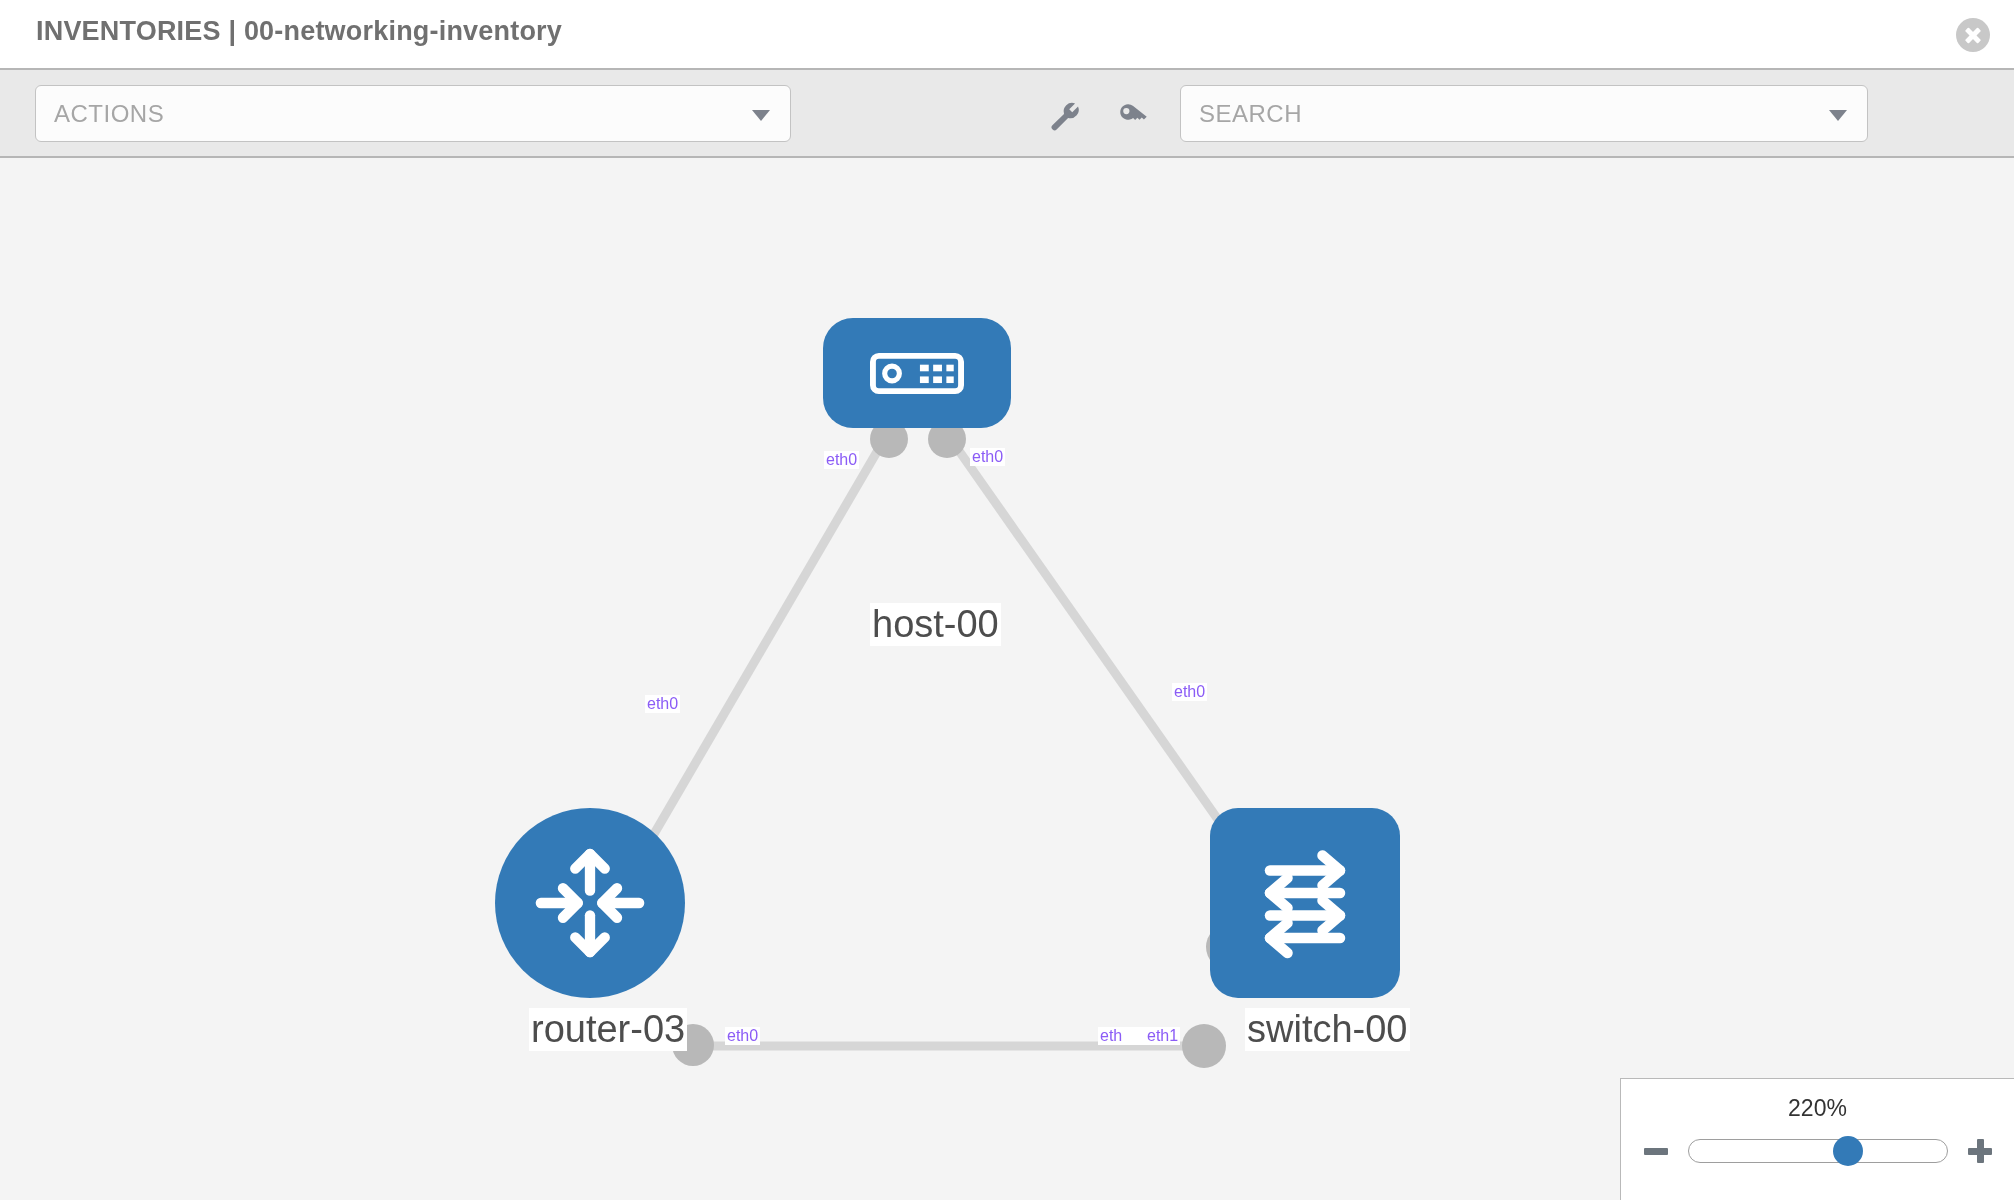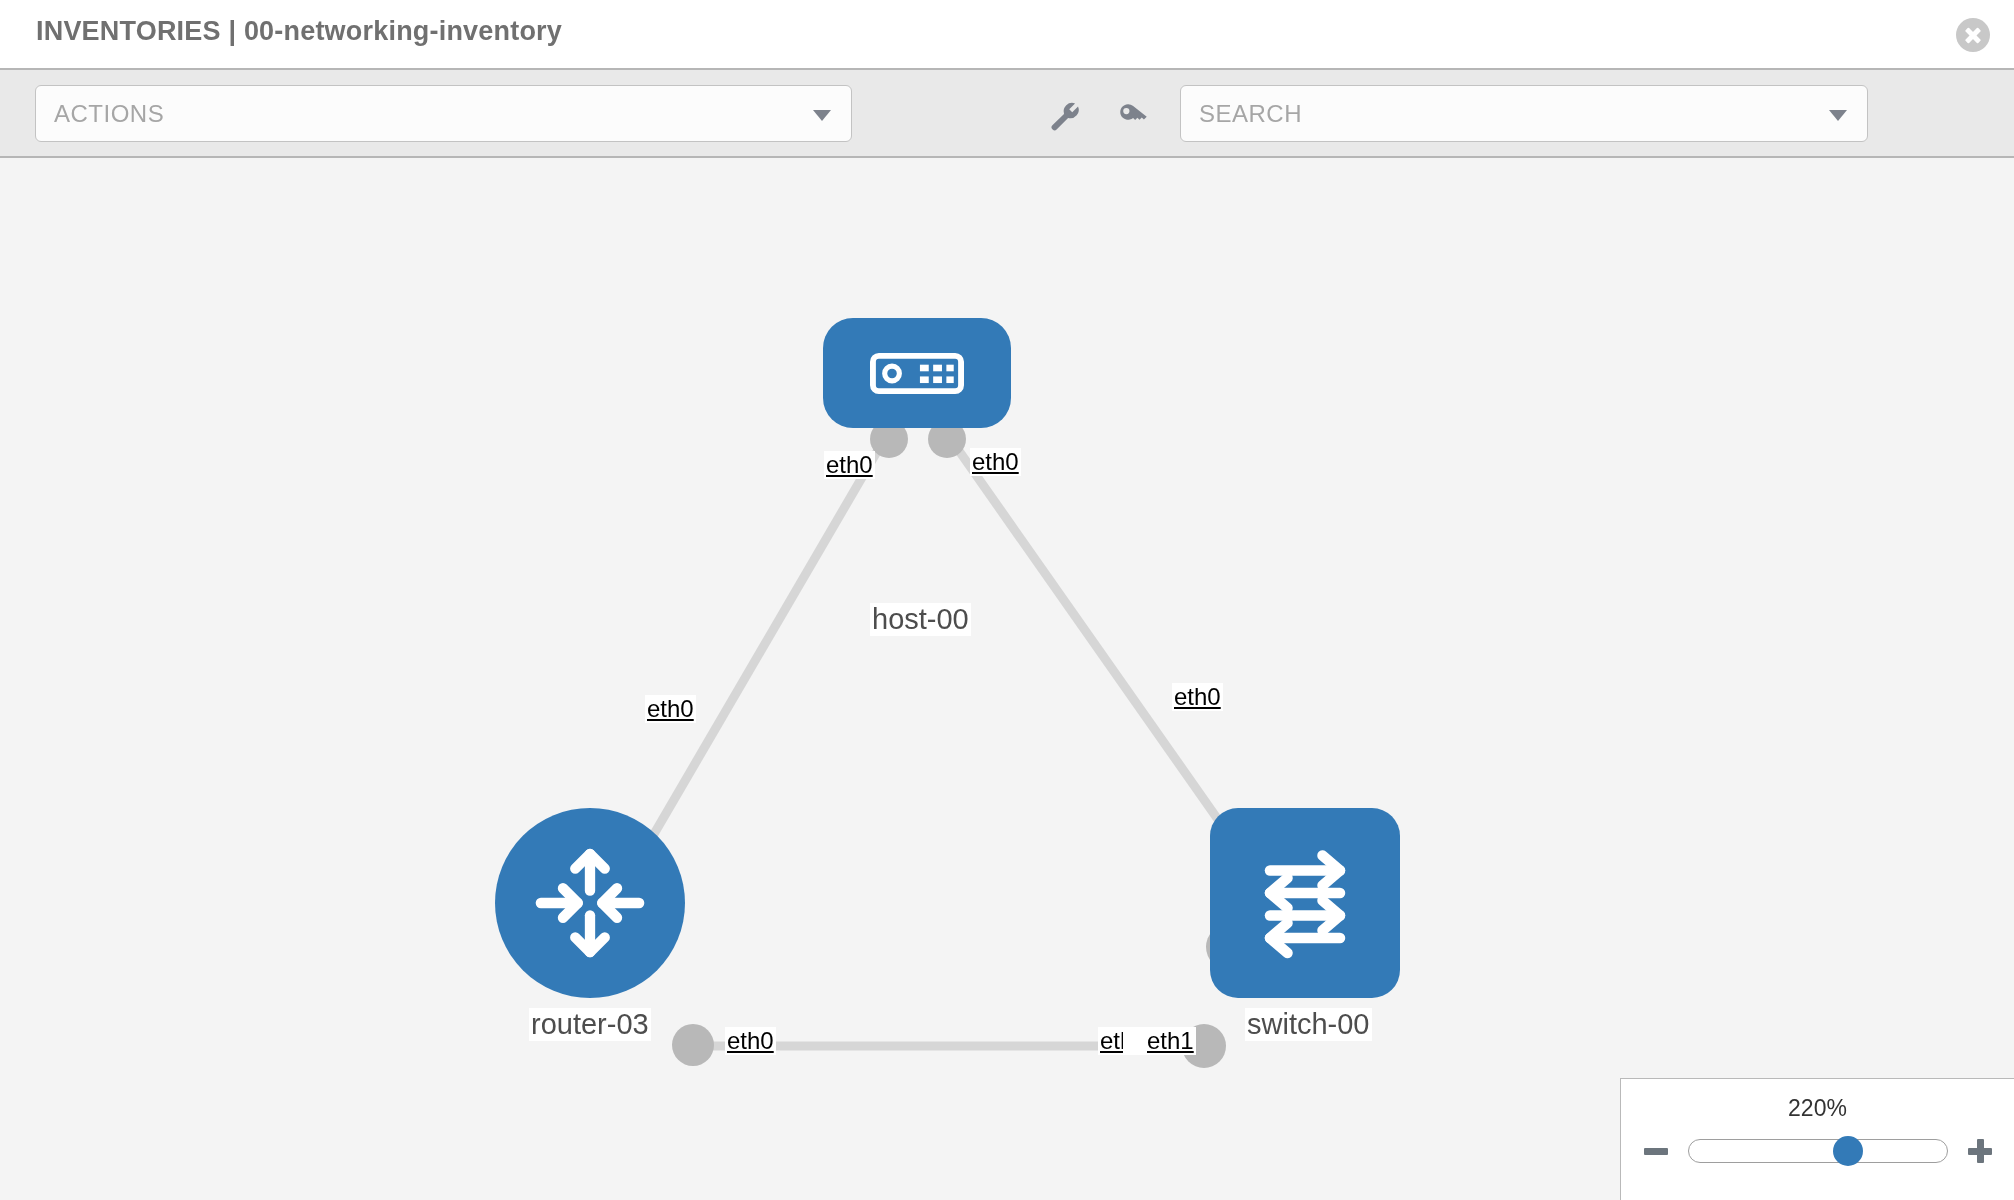--- a/index.html
+++ b/index.html
@@ -46,21 +46,21 @@
     background: #e9e9e9;
     border-top: 2px solid #b6b6b6;
     border-bottom: 2px solid #b6b6b6;
   }
   .field {
     position: absolute; top: 15px; height: 57px;
     background: #fcfcfc;
     border: 1px solid #c3c3c3;
     border-radius: 6px;
   }
-  #actions-select { left: 35px; width: 817px; }
+  #actions-select { left: 35px; width: 756px; }
   #search-select  { left: 1180px; width: 688px; }
   .field .ftext {
     position: absolute; left: 18px; top: 50%;
     transform: translateY(-50%);
     font-size: 24px; color: #a6a6a6;
     letter-spacing: 0.5px;
     white-space: nowrap;
   }
   .caret {
     position: absolute; right: 20px; top: 50%;
@@ -97,44 +97,43 @@
   }
   #host-node  { left: 823px; top: 160px; }
   #host-node .node-shape { width: 188px; height: 110px; border-radius: 30px; }
   #router-node { left: 495px; top: 650px; }
   #router-node .node-shape { width: 190px; height: 190px; border-radius: 50%; }
   #switch-node { left: 1210px; top: 650px; }
   #switch-node .node-shape { width: 190px; height: 190px; border-radius: 28px; }
 
   .node-label {
     position: absolute;
-    font-size: 29px; color: #4d4d4d;
+    font-size: 38px; color: #4d4d4d;
     background: #ffffff;
     white-space: nowrap;
     padding: 0 2px;
   }
   #host-node  .node-label { left: 47px;  top: 285px; }
   #router-node .node-label { left: 34px;  top: 200px; }
   #switch-node .node-label { left: 35px;  top: 200px; }
 
   
   .knob {
     position: absolute;
     background: #b8b8b8;
     border-radius: 50%;
   }
 
   
   .link-label {
     position: absolute;
-    font-size: 24px; color: #000000;
+    font-size: 16px; color: #8b5cf6;
     background: #ffffff;
     white-space: nowrap;
     padding: 0 2px;
-    text-decoration: underline;
   }
 
   
   #zoom-panel {
     position: absolute; left: 1620px; top: 1078px;
     width: 394px; height: 122px;
     background: #ffffff;
     border: 1px solid #b9b9b9;
     border-right: none; border-bottom: none;
   }

